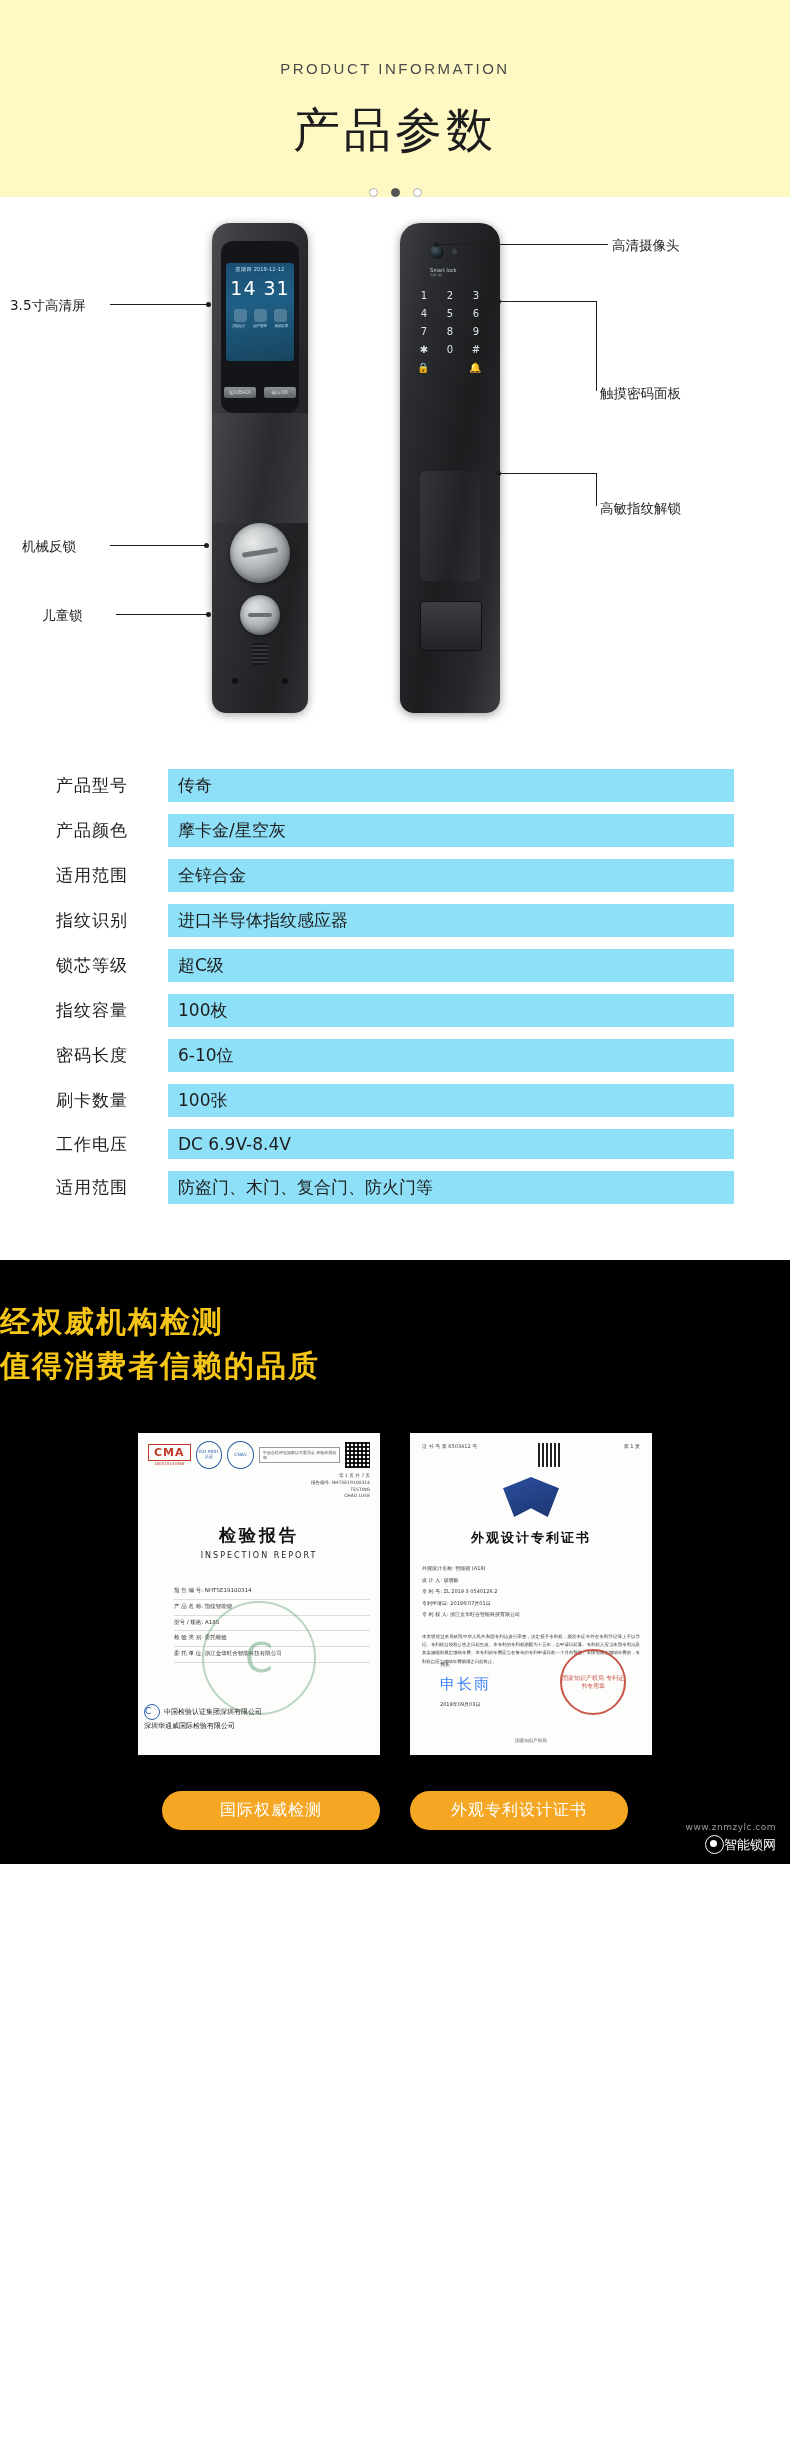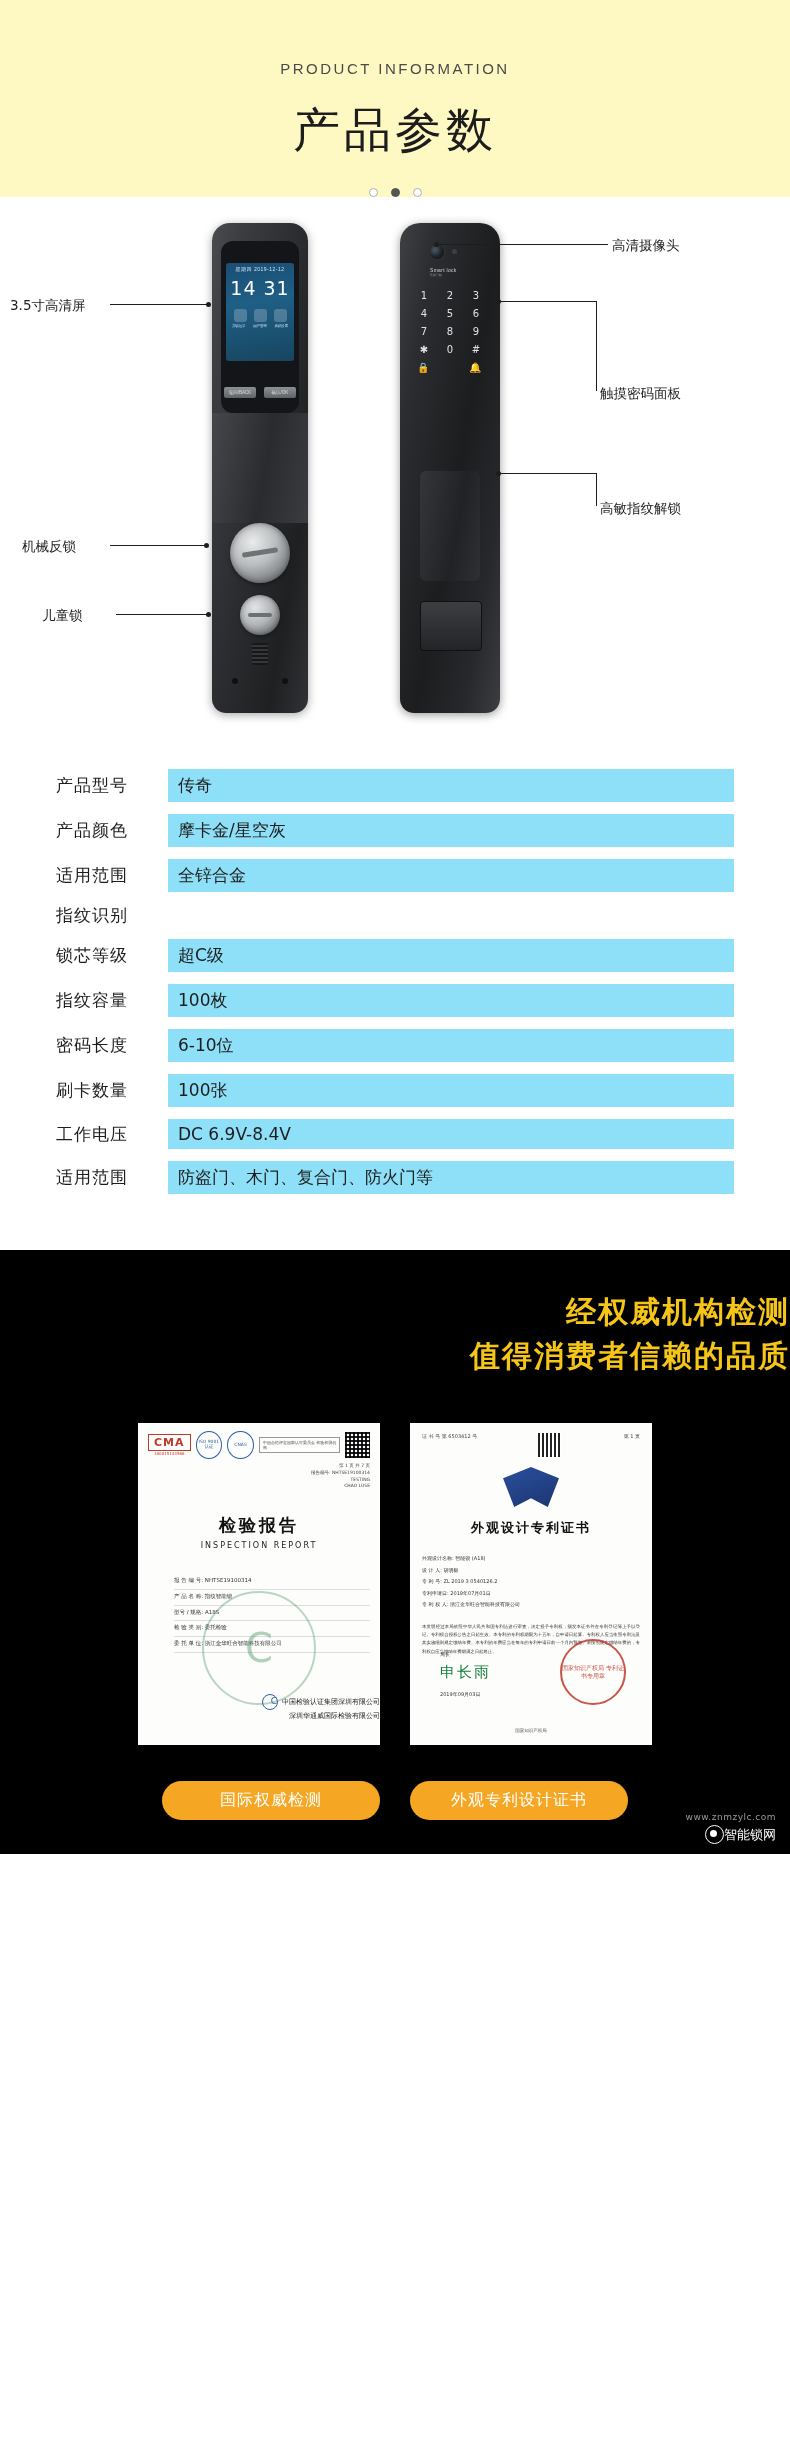--- a/index.html
+++ b/index.html
@@ -359,21 +359,21 @@
     box-sizing: border-box;
     font-family: "DejaVu Sans", sans-serif;
   }
 
   
   .cert {
     background: #000000;
     padding: 40px 0 34px 0;
   }
   .cert-title {
-    text-align: right;
+    text-align: left;
     color: #f5c518;
     font-size: 30px;
     line-height: 1.45;
     letter-spacing: 2px;
     font-weight: bold;
     font-family: "DejaVu Sans", sans-serif;
   }
   .cert-docs {
     display: flex;
     justify-content: center;
@@ -474,22 +474,22 @@
     border-radius: 50%;
     color: rgba(60,140,90,.4);
     font-size: 40px;
     display: flex;
     align-items: center;
     justify-content: center;
   }
   .doc-foot {
     position: absolute;
     bottom: 22px;
-    left: 0; right: 0;
-    text-align: right;
+    left: 6px; right: 0;
+    text-align: left;
     font-size: 7px;
     color: #1d1d1d;
     line-height: 1.9;
   }
   .doc-foot .c-mark {
     display: inline-block;
     width: 14px; height: 14px;
     border: 1px solid #2b5fa8;
     border-radius: 50%;
     color: #2b5fa8;
@@ -537,22 +537,22 @@
   .doc-b .sign {
     position: absolute;
     left: 30px;
     bottom: 46px;
     font-size: 5px;
     color: #333;
     line-height: 2;
   }
   .doc-b .sign-cursive {
     font-size: 15px;
-    color: #15803d;
-    font-family: Liberation Mono, monospace;
+    color: #3b82f6;
+    font-family: Liberation Serif, serif;
     letter-spacing: 2px;
   }
   .doc-b .red-seal {
     position: absolute;
     right: 26px;
     bottom: 40px;
     width: 62px; height: 62px;
     border: 2.5px solid #c0392b;
     border-radius: 50%;
     color: #c0392b;
@@ -744,20 +744,21 @@
     <div class="spec-row">
       <div class="spec-label">产品颜色</div>
       <div class="spec-value">摩卡金/星空灰</div>
     </div>
     <div class="spec-row">
       <div class="spec-label">适用范围</div>
       <div class="spec-value">全锌合金</div>
     </div>
     <div class="spec-row">
       <div class="spec-label">指纹识别</div>
+      <div class="spec-value">进口半导体指纹感应器</div>
     </div>
     <div class="spec-row">
       <div class="spec-label">锁芯等级</div>
       <div class="spec-value">超C级</div>
     </div>
     <div class="spec-row">
       <div class="spec-label">指纹容量</div>
       <div class="spec-value">100枚</div>
     </div>
     <div class="spec-row">

